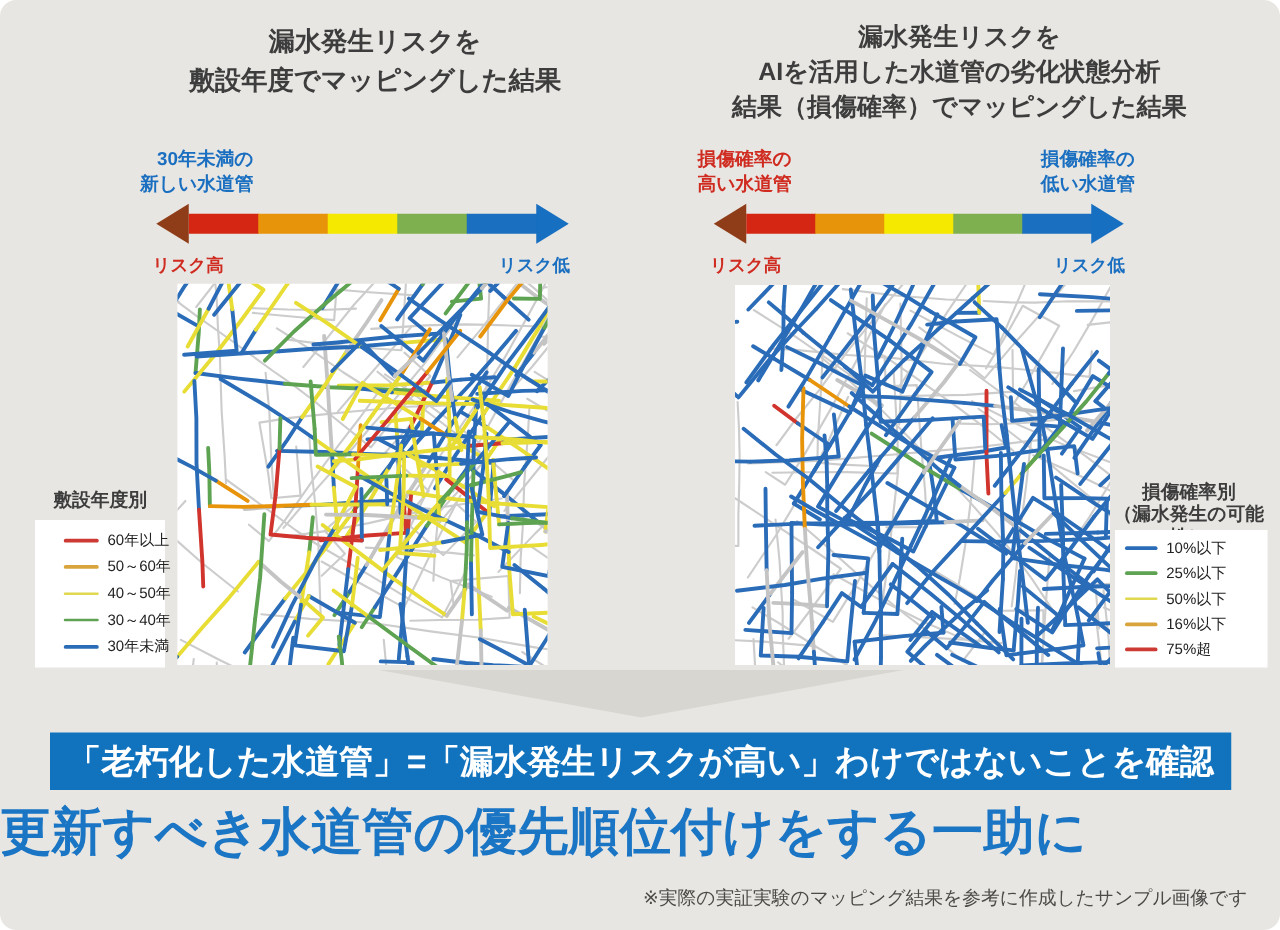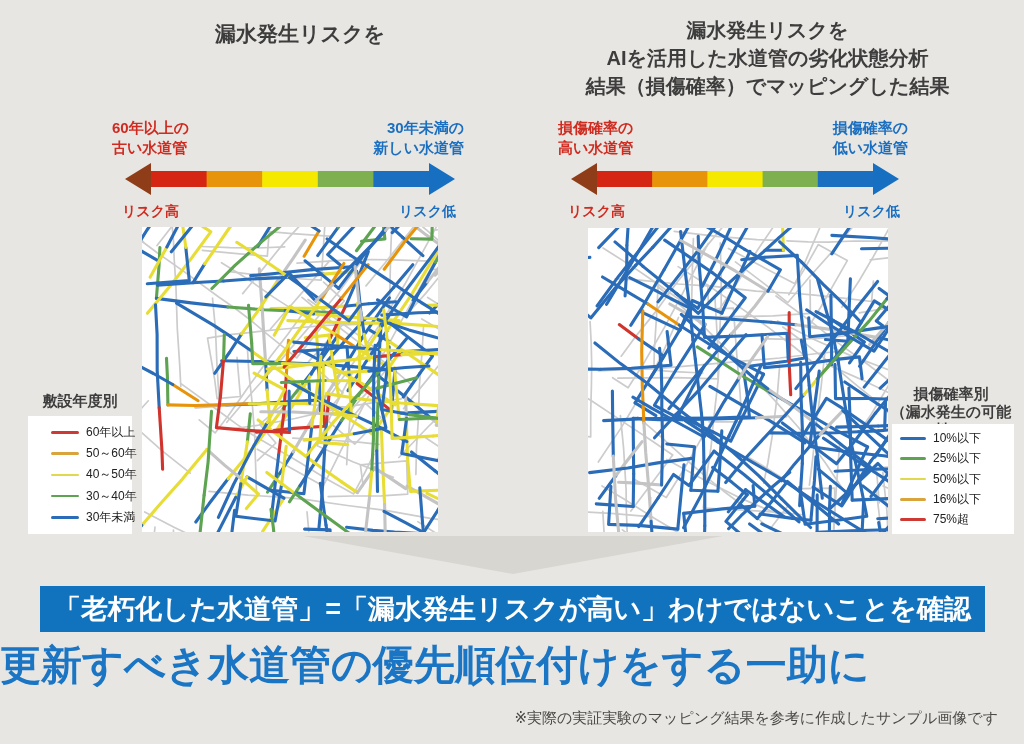--- a/index.html
+++ b/index.html
@@ -1,17 +1,17 @@
 <!DOCTYPE html>
 <html><head>
 <meta charset="utf-8">
 <style>
   html,body{margin:0;padding:0;}
   body{font-family:"Liberation Sans","DejaVu Sans",sans-serif;}
-  .stage{position:relative;width:1024px;height:744px;background:#e8e6e2;overflow:hidden;}
+  .stage{position:relative;width:1024px;height:744px;background:#e8e6e2;overflow:hidden;border-radius:13px;}
   .abs{position:absolute;}
 
   .panel-title{font-weight:700;color:#3d3d3d;text-align:center;}
   .panel-title .tline{display:block;}
   .panel-title.left{left:90px;top:18px;width:420px;font-size:21px;line-height:31px;}
   .panel-title.right{left:545px;top:16px;width:445px;font-size:20px;line-height:28px;}
 
   .scale-block{display:flex;flex-direction:column;}
   .scale-block.leftside{left:112px;top:118px;width:352px;}
   .scale-block.rightside{left:558px;top:118px;width:350px;}
@@ -46,33 +46,30 @@
   .conclusion{left:0;top:638px;width:824px;text-align:left;font-size:41px;font-weight:700;color:#1a75c4;white-space:nowrap;}
   .footnote{right:26px;top:709px;font-size:15px;color:#4a4a48;white-space:nowrap;}
 </style>
 </head>
 <body>
 
 <div class="stage">
 
   <div class="abs panel-title left">
     <span class="tline">漏水発生リスクを</span>
+    <span class="tline">敷設年度でマッピングした結果</span>
   </div>
   <div class="abs panel-title right">
     <span class="tline">漏水発生リスクを</span>
     <span class="tline">AIを活用した水道管の劣化状態分析</span>
     <span class="tline">結果（損傷確率）でマッピングした結果</span>
   </div>
 
   <div class="abs scale-block leftside">
     <div class="scale-labels">
-      <div class="scale-label scale-label-high">
-        <span class="lline">60年以上の</span>
-        <span class="lline">古い水道管</span>
-      </div>
       <div class="scale-label scale-label-low">
         <span class="lline">30年未満の</span>
         <span class="lline">新しい水道管</span>
       </div>
     </div>
     <div class="arrow-wrap">
       <svg class="gradient-arrow" width="332" height="34" viewBox="0 0 332 34">
           <rect x="27" y="9" width="56.2" height="16" fill="#d42613"></rect>
           <rect x="82.6" y="9" width="56.2" height="16" fill="#e8940a"></rect>
           <rect x="138.2" y="9" width="56.2" height="16" fill="#f5e900"></rect>

